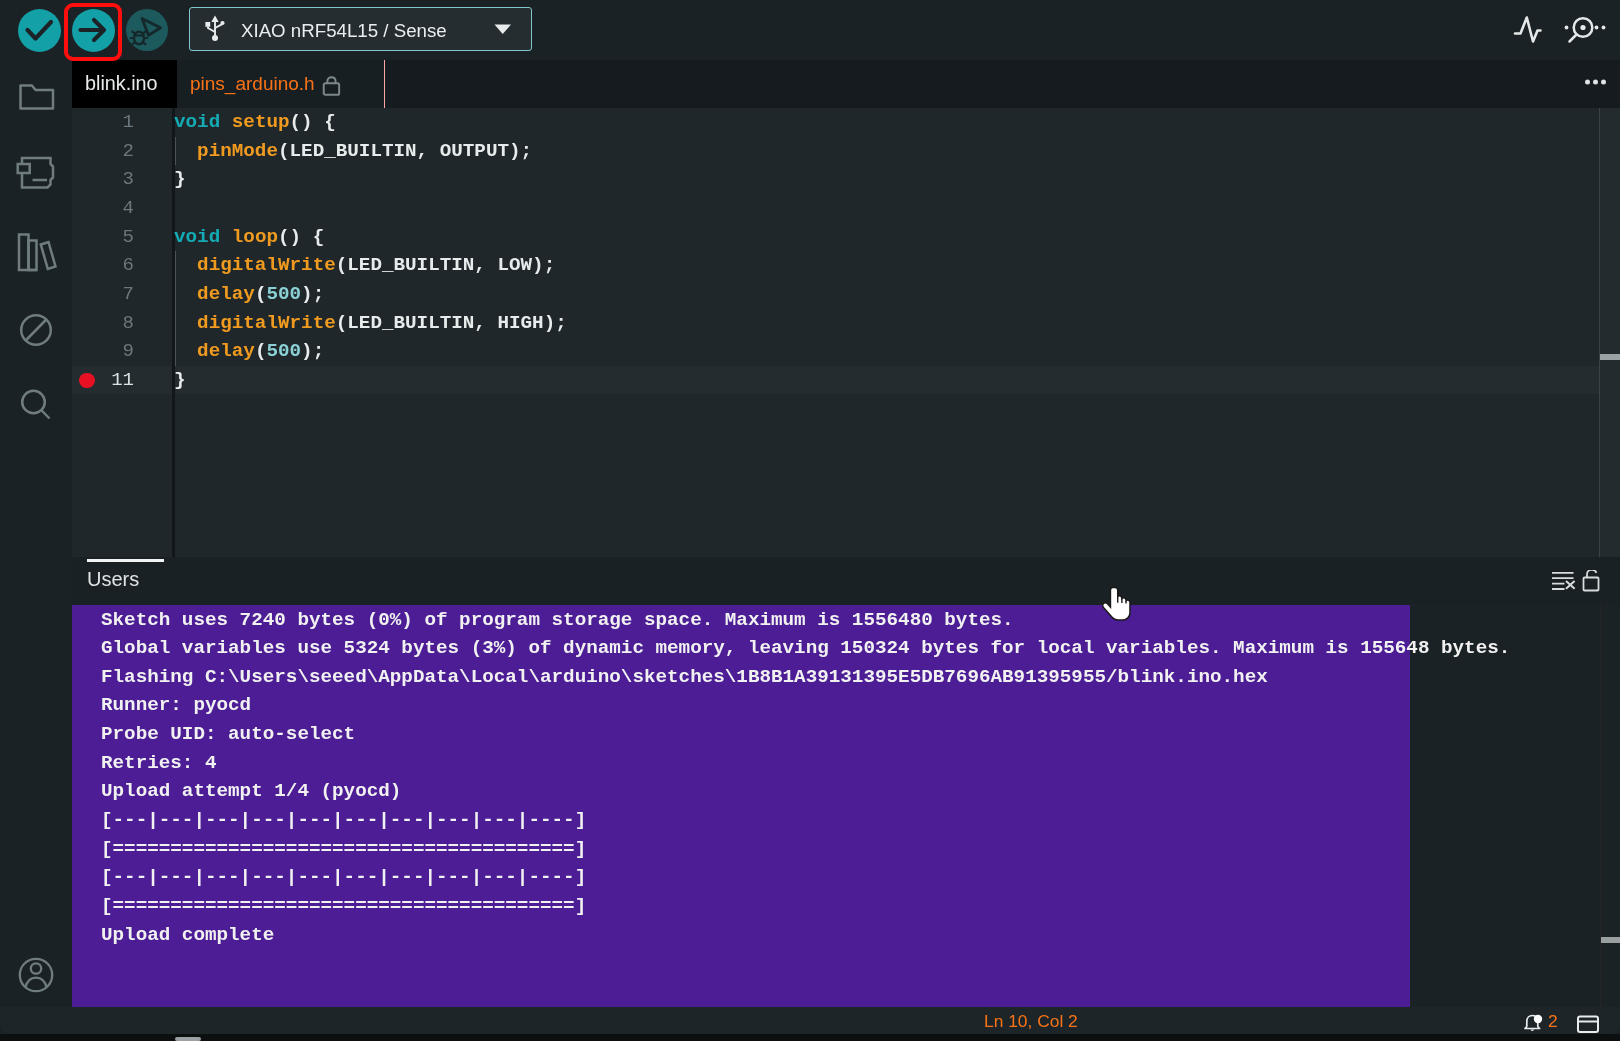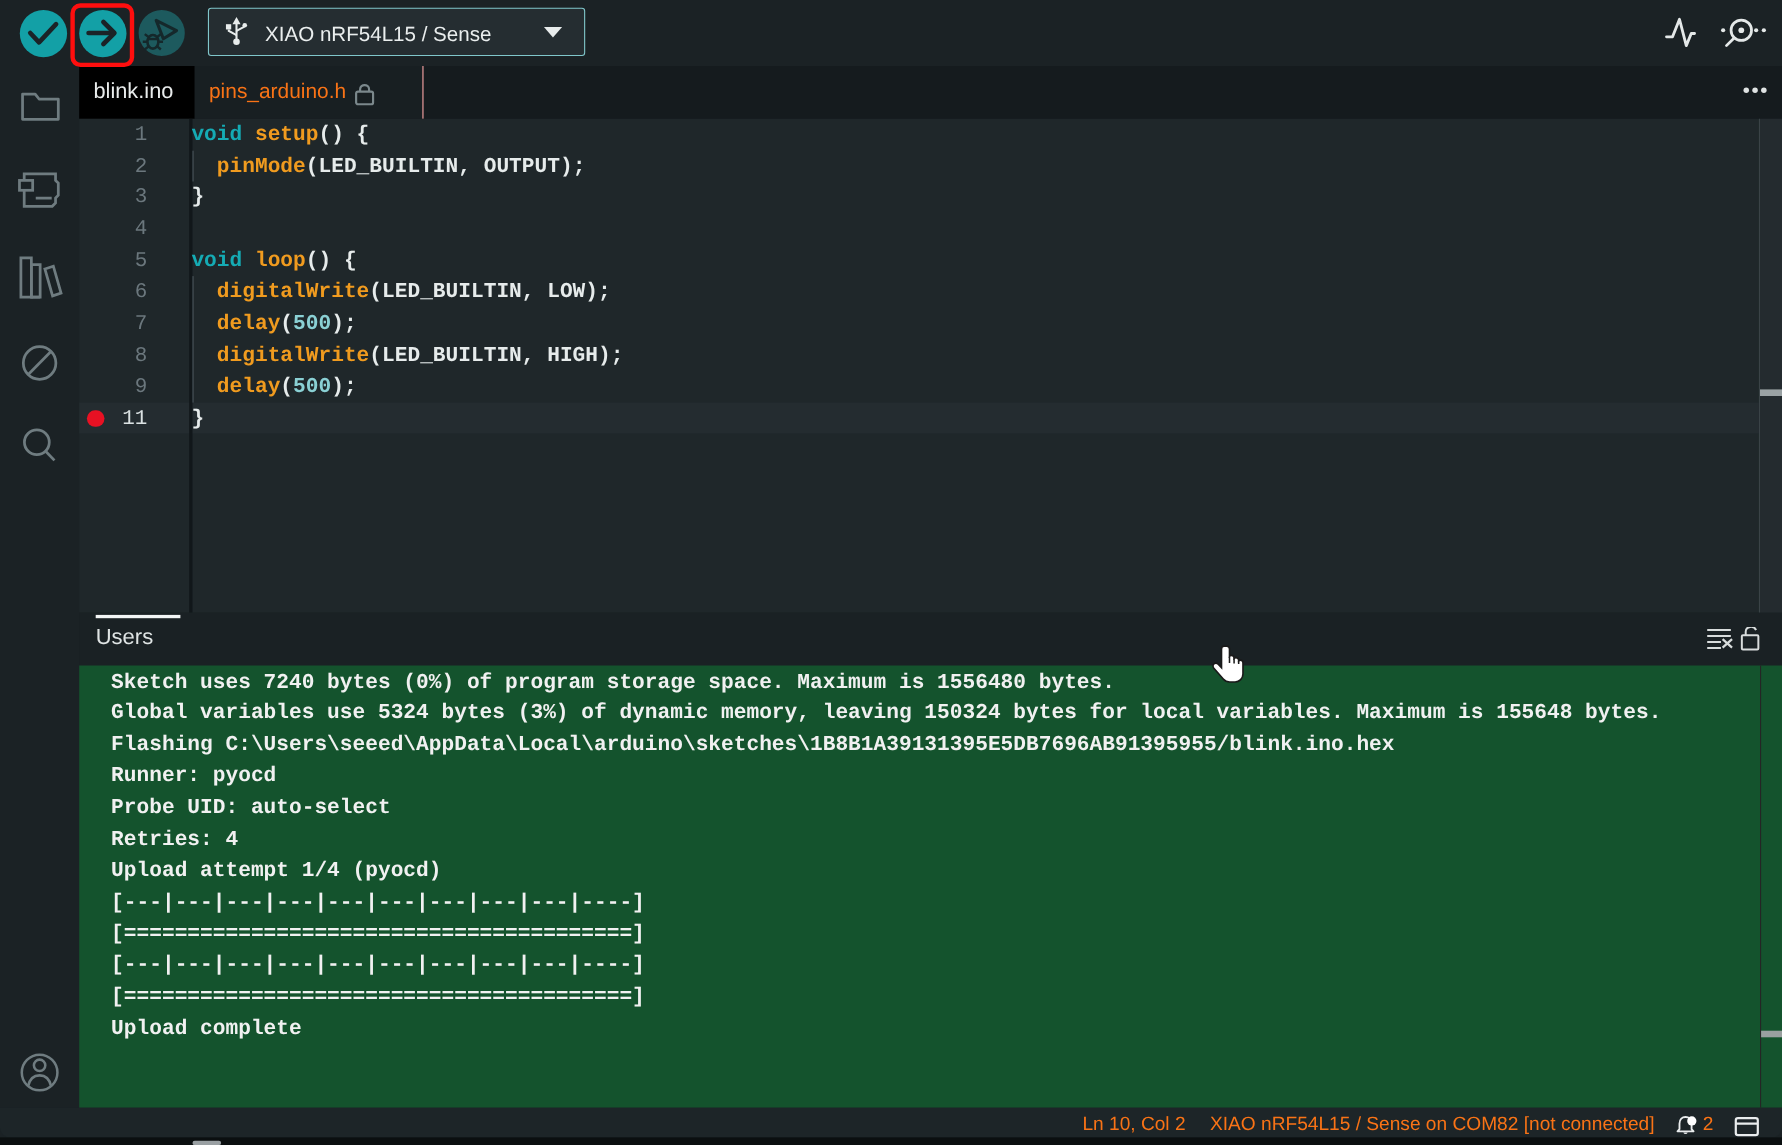--- a/index.html
+++ b/index.html
@@ -31,21 +31,21 @@
   .fn { color:#f09b1f;margin-top:44px; }
   .num { color:#8ad0d4; }
   .guide { position:absolute; width:1.5px; background:#49545a; left:102.5px; }
   #bp { left:7px; top:264.5px; width:15.5px; height:15.5px; border-radius:50%; background:#e81123; }
   #escroll { left:1527px; top:0; width:21px; height:449px; background:#242b2f; border-left:1px solid #3a4347; }
   #edash { left:1528px; top:246px; width:20px; height:6px; background:#9aa2a4; }
   
   #panelhead { left:72px; top:557px; width:1548px; height:48px; background:#1a2124; }
   #outline2 { left:15px; top:1.5px; width:77px; height:3px; background:#f2f5f5; }
   #outlabel { left:15px; top:0; height:48px; line-height:45px; font-size:20px; color:#dfe4e4; }
-  #console { left:72px; top:605px; width:1548px; height:402px; background:#14532d; }
+  #console { left:72px; top:605px; width:1338px; height:402px; background:#4c1d95; }
   #ctext { font-weight:700; left:29px; top:0.5px; font-family:"Liberation Mono",monospace; font-size:19.25px;
            line-height:28.65px; color:#f1f1f1; white-space:pre; }
   #cscroll { left:1528px; top:0; width:20px; height:402px; border-left:1px solid #252525; }
   #cdash { left:1529px; top:332px; width:19px; height:6px; background:#9aa0a0; }
   
   #statusbar { left:0; top:1007px; width:1620px; height:27px; background:#1d2528;
                border-radius:0 0 9px 9px; color:#f97316; font-size:17.4px; }
   #bottomstrip { left:0; top:1034px; width:1620px; height:7px; background:#0b0f10; }
   #notch { left:175px; top:1037px; width:26px; height:4px; background:#9aa0a3; border-radius:2px; }
   .sbtext { position:absolute; top:0; height:27px; line-height:29px; }
@@ -182,21 +182,20 @@
 [========================================]
 [---|---|---|---|---|---|---|---|---|----]
 [========================================]
 Upload complete</pre>
     <div id="cscroll" class="abs"></div>
     <div id="cdash" class="abs"></div>
   </div>
 
   <div id="statusbar" class="abs">
     <div class="sbtext" style="left:984px;">Ln 10, Col 2</div>
-    <div class="sbtext" style="left:1100px;">XIAO nRF54L15 / Sense on COM82 [not connected]</div>
     <div class="sbtext" style="left:1548px;">2</div>
     <svg class="abs" style="left:1522px;top:7px;" width="80" height="20" viewBox="0 0 80 20">
       <path d="M3 14.5 L4.8 12.5 L4.8 7.5 C4.8 3.5 7.3 1.5 10.3 1.5 C13.3 1.5 15.8 3.5 15.8 7.5 L15.8 12.5 L17.6 14.5 Z" fill="none" stroke="#e9eced" stroke-width="1.7" stroke-linejoin="round"></path>
       <path d="M8.3 15.5 A 2.1 2.1 0 0 0 12.3 15.5 Z" fill="#e9eced"></path>
       <circle cx="16" cy="5" r="4.2" fill="#ffffff"></circle>
       <rect x="56" y="2.5" width="20" height="15.5" rx="2" fill="none" stroke="#e9eced" stroke-width="2"></rect>
       <path d="M56 7.5 L76 7.5" stroke="#e9eced" stroke-width="2"></path>
     </svg>
   </div>
   <div id="bottomstrip" class="abs"></div>

